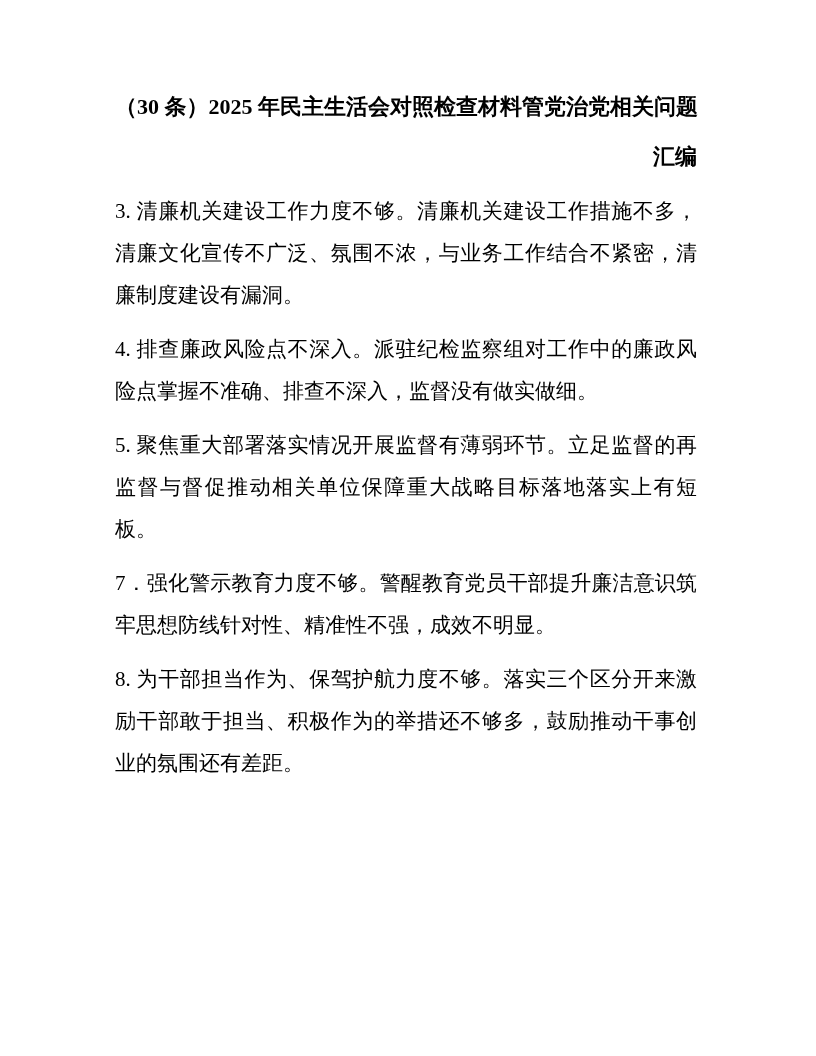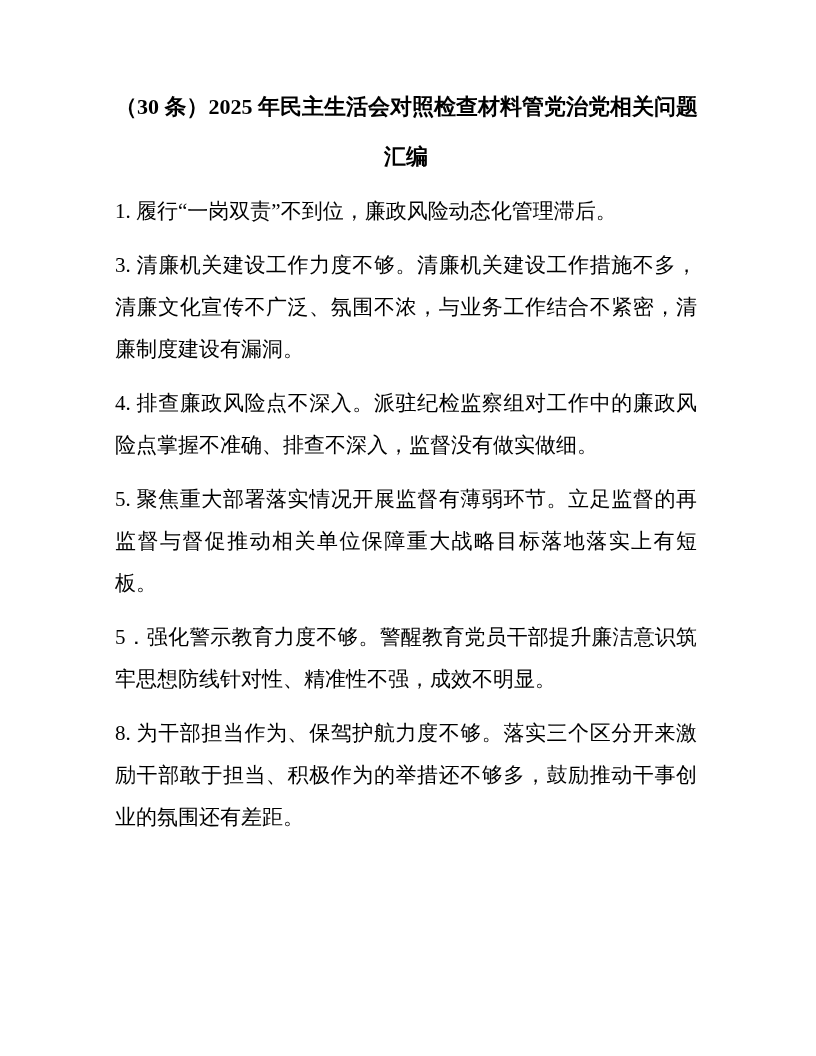--- a/index.html
+++ b/index.html
@@ -16,21 +16,21 @@
     background: #ffffff;
     color: #000000;
     font-family: "Liberation Serif", "DejaVu Serif", serif;
     overflow: hidden;
   }
   .doc-title {
     margin: 0 0 8px 0;
     font-size: 22px;
     font-weight: bold;
     line-height: 50px;
-    text-align: center;
+    text-align: right;
   }
   .title-line {
     display: block;
     white-space: nowrap;
   }
   .doc-body {
     font-size: 21px;
     line-height: 42px;
   }
   .para {
@@ -42,20 +42,19 @@
 </style>
 </head>
 <body>
 
 <div class="page">
   <h1 class="doc-title">
     <span class="title-line">（30 条）2025 年民主生活会对照检查材料管党治党相关问题</span>
     <span class="title-line">汇编</span>
   </h1>
   <div class="doc-body">
-      <p class="para">1. 履行“一岗双责”不到位，廉政风险动态化管理滞后。</p>
       <p class="para">3. 清廉机关建设工作力度不够。清廉机关建设工作措施不多，清廉文化宣传不广泛、氛围不浓，与业务工作结合不紧密，清廉制度建设有漏洞。</p>
       <p class="para">4. 排查廉政风险点不深入。派驻纪检监察组对工作中的廉政风险点掌握不准确、排查不深入，监督没有做实做细。</p>
       <p class="para">5. 聚焦重大部署落实情况开展监督有薄弱环节。立足监督的再监督与督促推动相关单位保障重大战略目标落地落实上有短板。</p>
-      <p class="para">5．强化警示教育力度不够。警醒教育党员干部提升廉洁意识筑牢思想防线针对性、精准性不强，成效不明显。</p>
+      <p class="para">7．强化警示教育力度不够。警醒教育党员干部提升廉洁意识筑牢思想防线针对性、精准性不强，成效不明显。</p>
       <p class="para">8. 为干部担当作为、保驾护航力度不够。落实三个区分开来激励干部敢于担当、积极作为的举措还不够多，鼓励推动干事创业的氛围还有差距。</p>
     </div>
 </div>
 
 </body></html>

